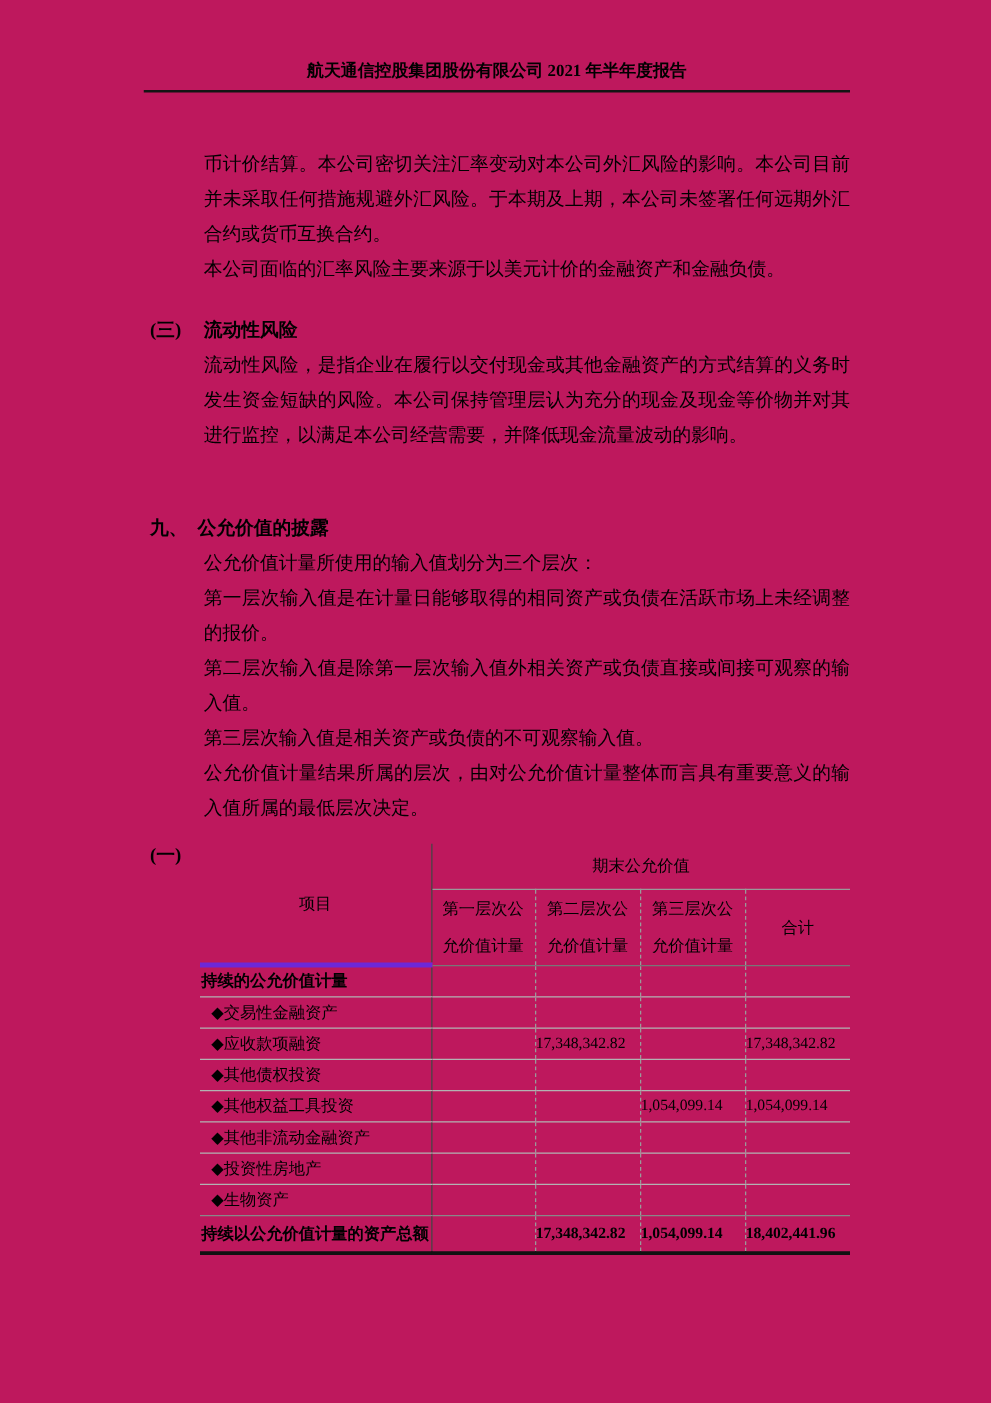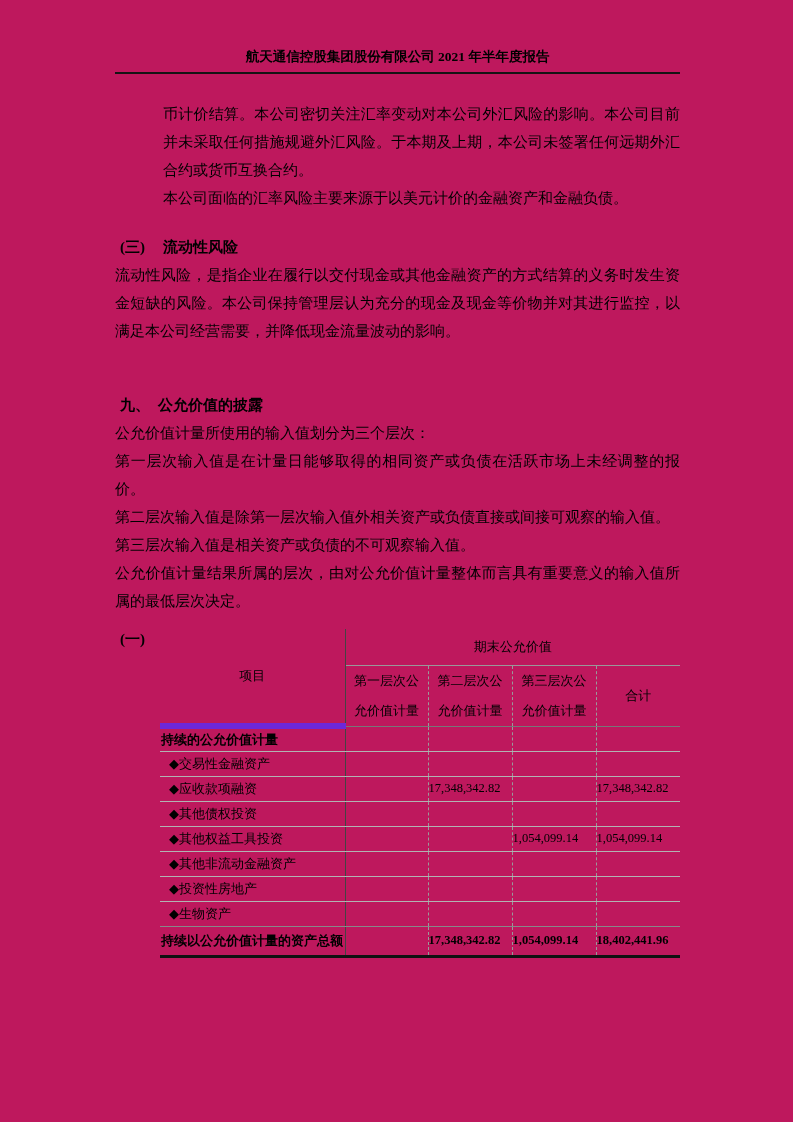--- a/index.html
+++ b/index.html
@@ -18,26 +18,26 @@
   
   .doc-header {
     padding-top:47px; padding-bottom:6px;
     text-align:center;
     font-size:13.5px; line-height:19px; font-weight:bold;
     border-bottom:2.5px solid #141414;
   }
 
   
   .body-text { font-size:15px; line-height:28px; text-align:justify; }
-  .p-block { margin:26px 0 0 48px; }
+  .p-block { margin:44px 0 0 48px; }
 
   .section { margin-top:21px; }
   .sec-head { display:flex; font-weight:bold; font-size:15px; line-height:28px; }
   .sec-num { width:48px; flex-shrink:0; padding-left:5px; }
-  .sec-body { }
+  .sec-body { margin-left:48px; }
   .sec-fv { margin-top:46px; }
   .sec-fv .sec-num { width:43px; }
 
   
   .sec-table-heading { position:relative; margin-top:14px; }
   .sec-table-heading .abs-num {
     position:absolute; left:5px; top:0;
     font-weight:bold; font-size:15px; line-height:20px;
   }
   .table-wrap { margin-left:45px; width:520px; }
@@ -54,21 +54,21 @@
     font-size:13px;
     border-bottom:3px solid #111;
   }
   table.fv col.c-item  { width:185px; }
   table.fv col.c-l1    { width:83px; }
   table.fv col.c-l2    { width:84px; }
   table.fv col.c-l3    { width:84px; }
   table.fv col.c-total { width:84px; }
 
   table.fv th { font-weight:normal; text-align:center; vertical-align:middle; }
-  table.fv .item-hd { border-right:1px solid #444; border-bottom:6px solid #6d28d9; }
+  table.fv .item-hd { border-right:1px solid #444; border-bottom:4px solid #6d28d9; }
   table.fv .group-hd { height:36px; border-bottom:1px solid #999; }
   table.fv .sub-hd {
     height:60px; line-height:30px; padding:0 4px;
     border-bottom:1px solid #777;
   }
   table.fv .sub-hd + .sub-hd, table.fv td + td { border-left:1px dashed #9a9a9a; }
   table.fv td.c1 { border-left:none; border-right:1px solid #444; }
 
   table.fv td {
     height:25px; vertical-align:middle;

